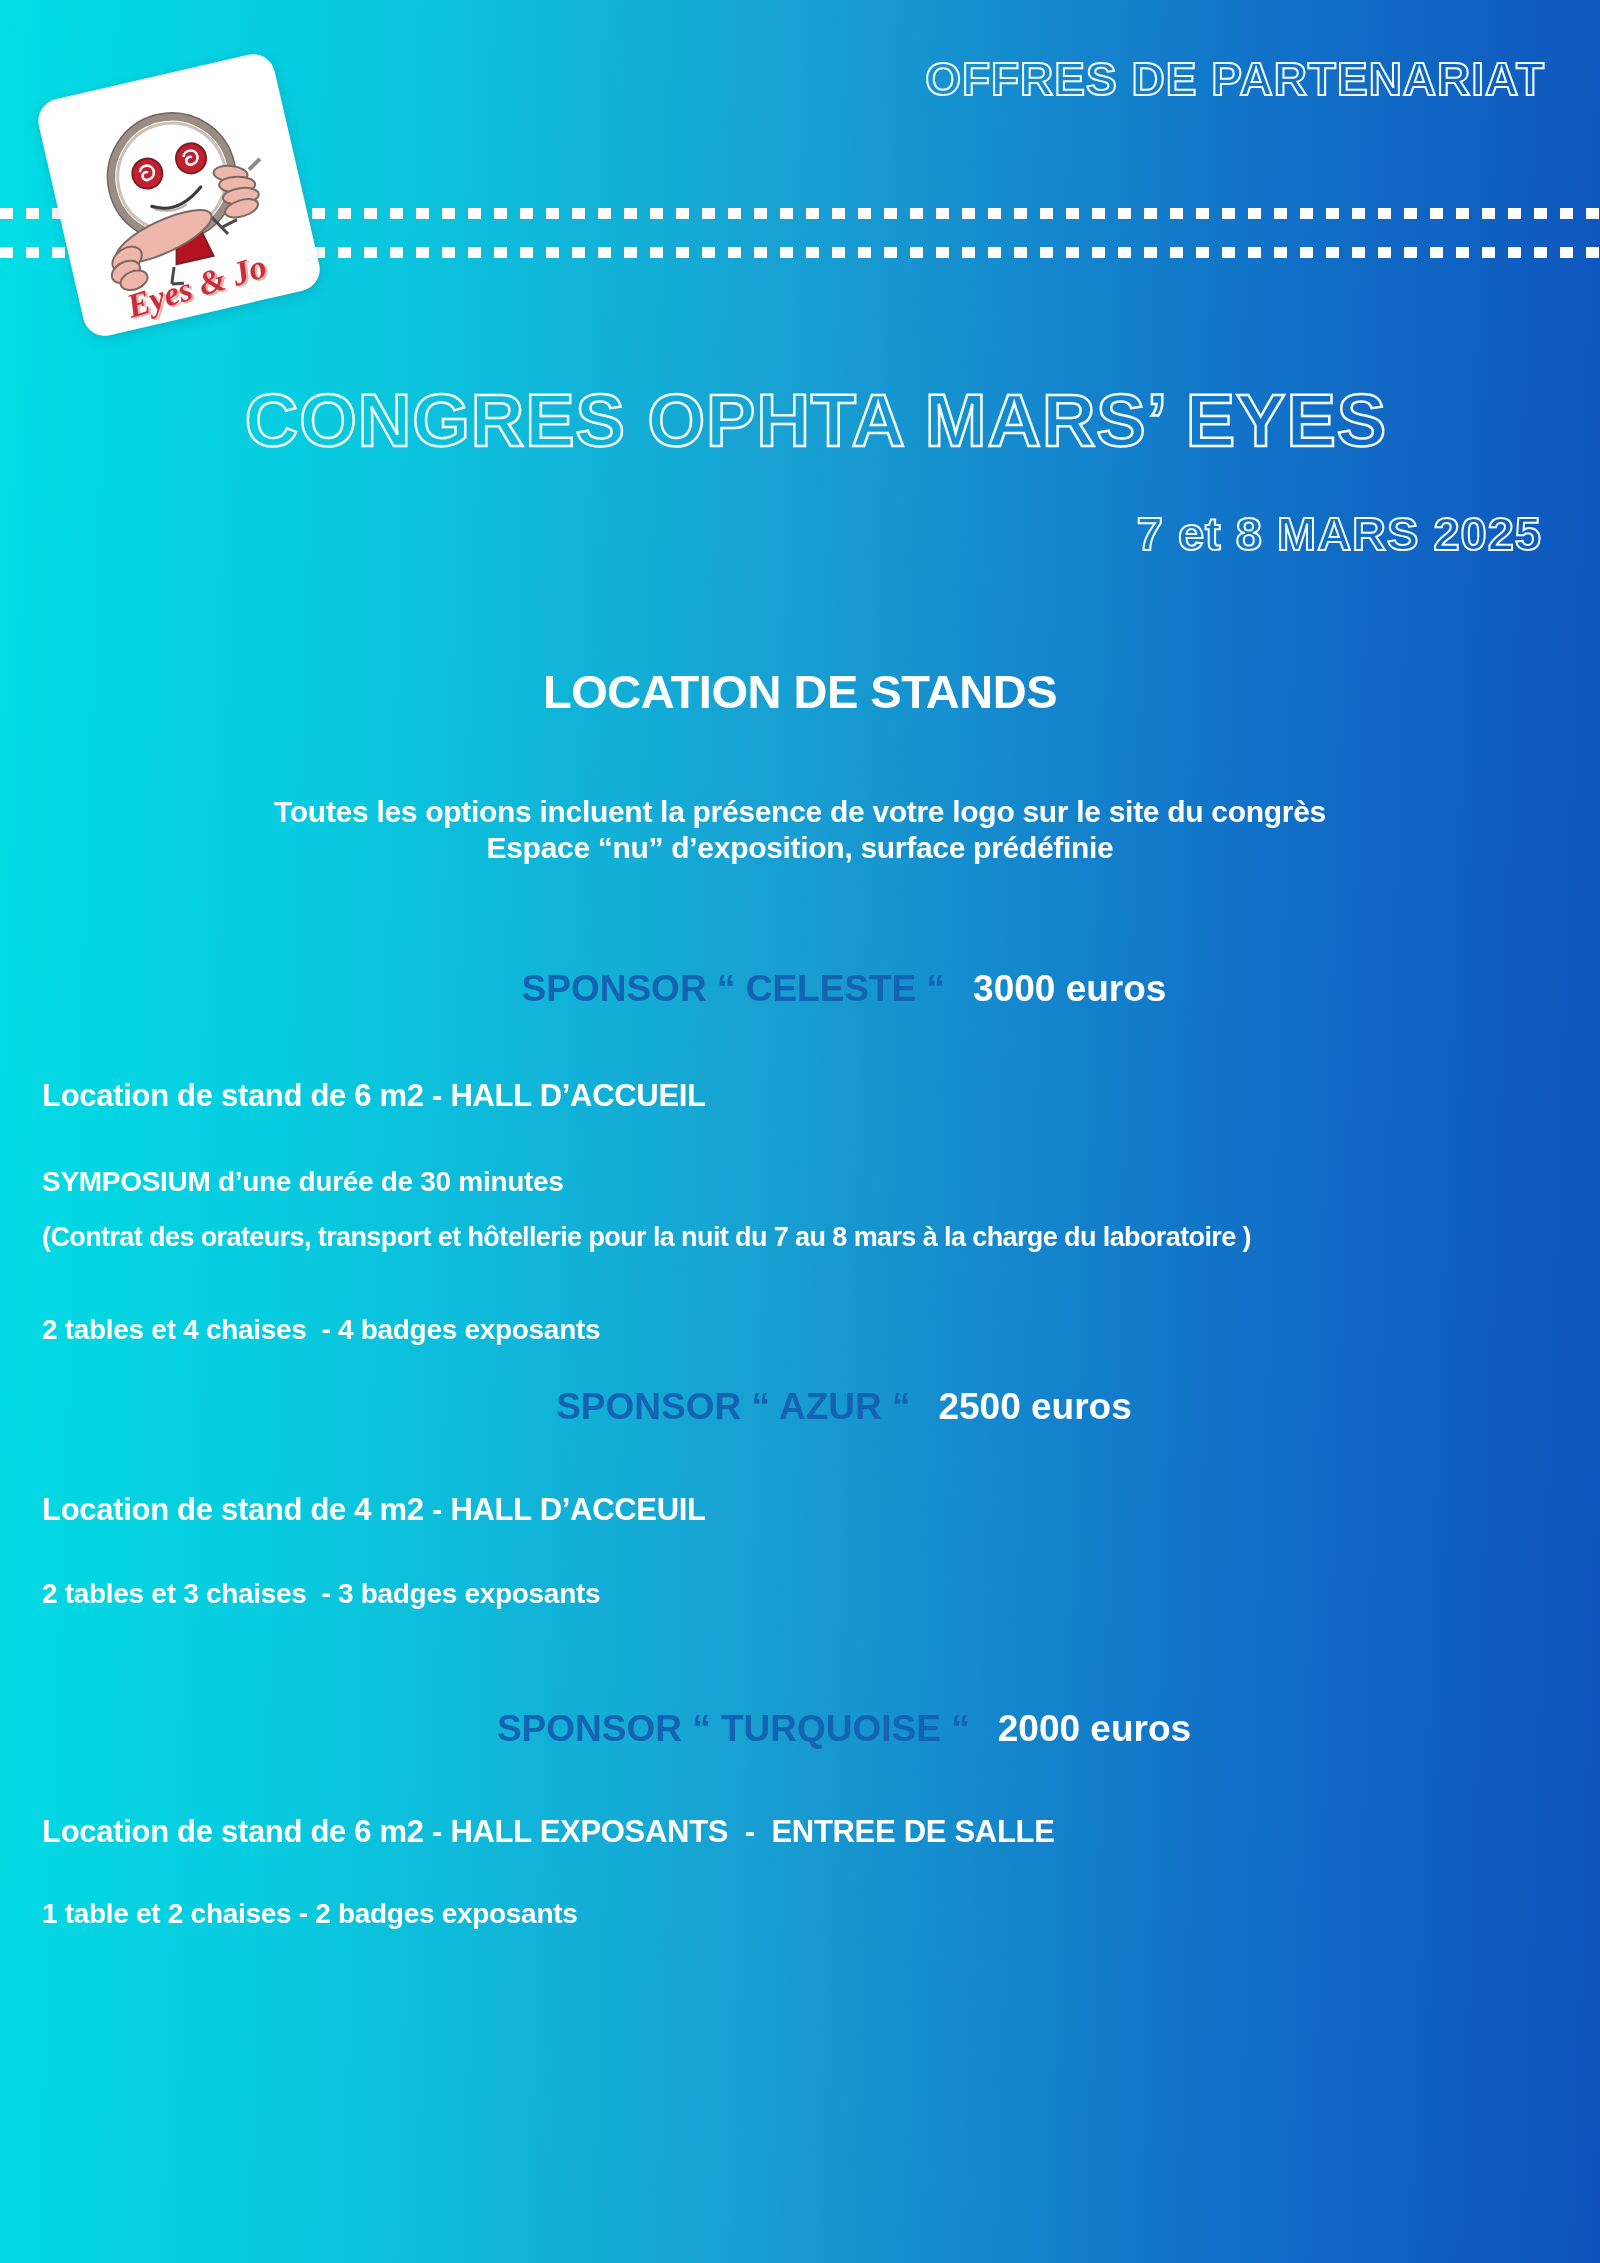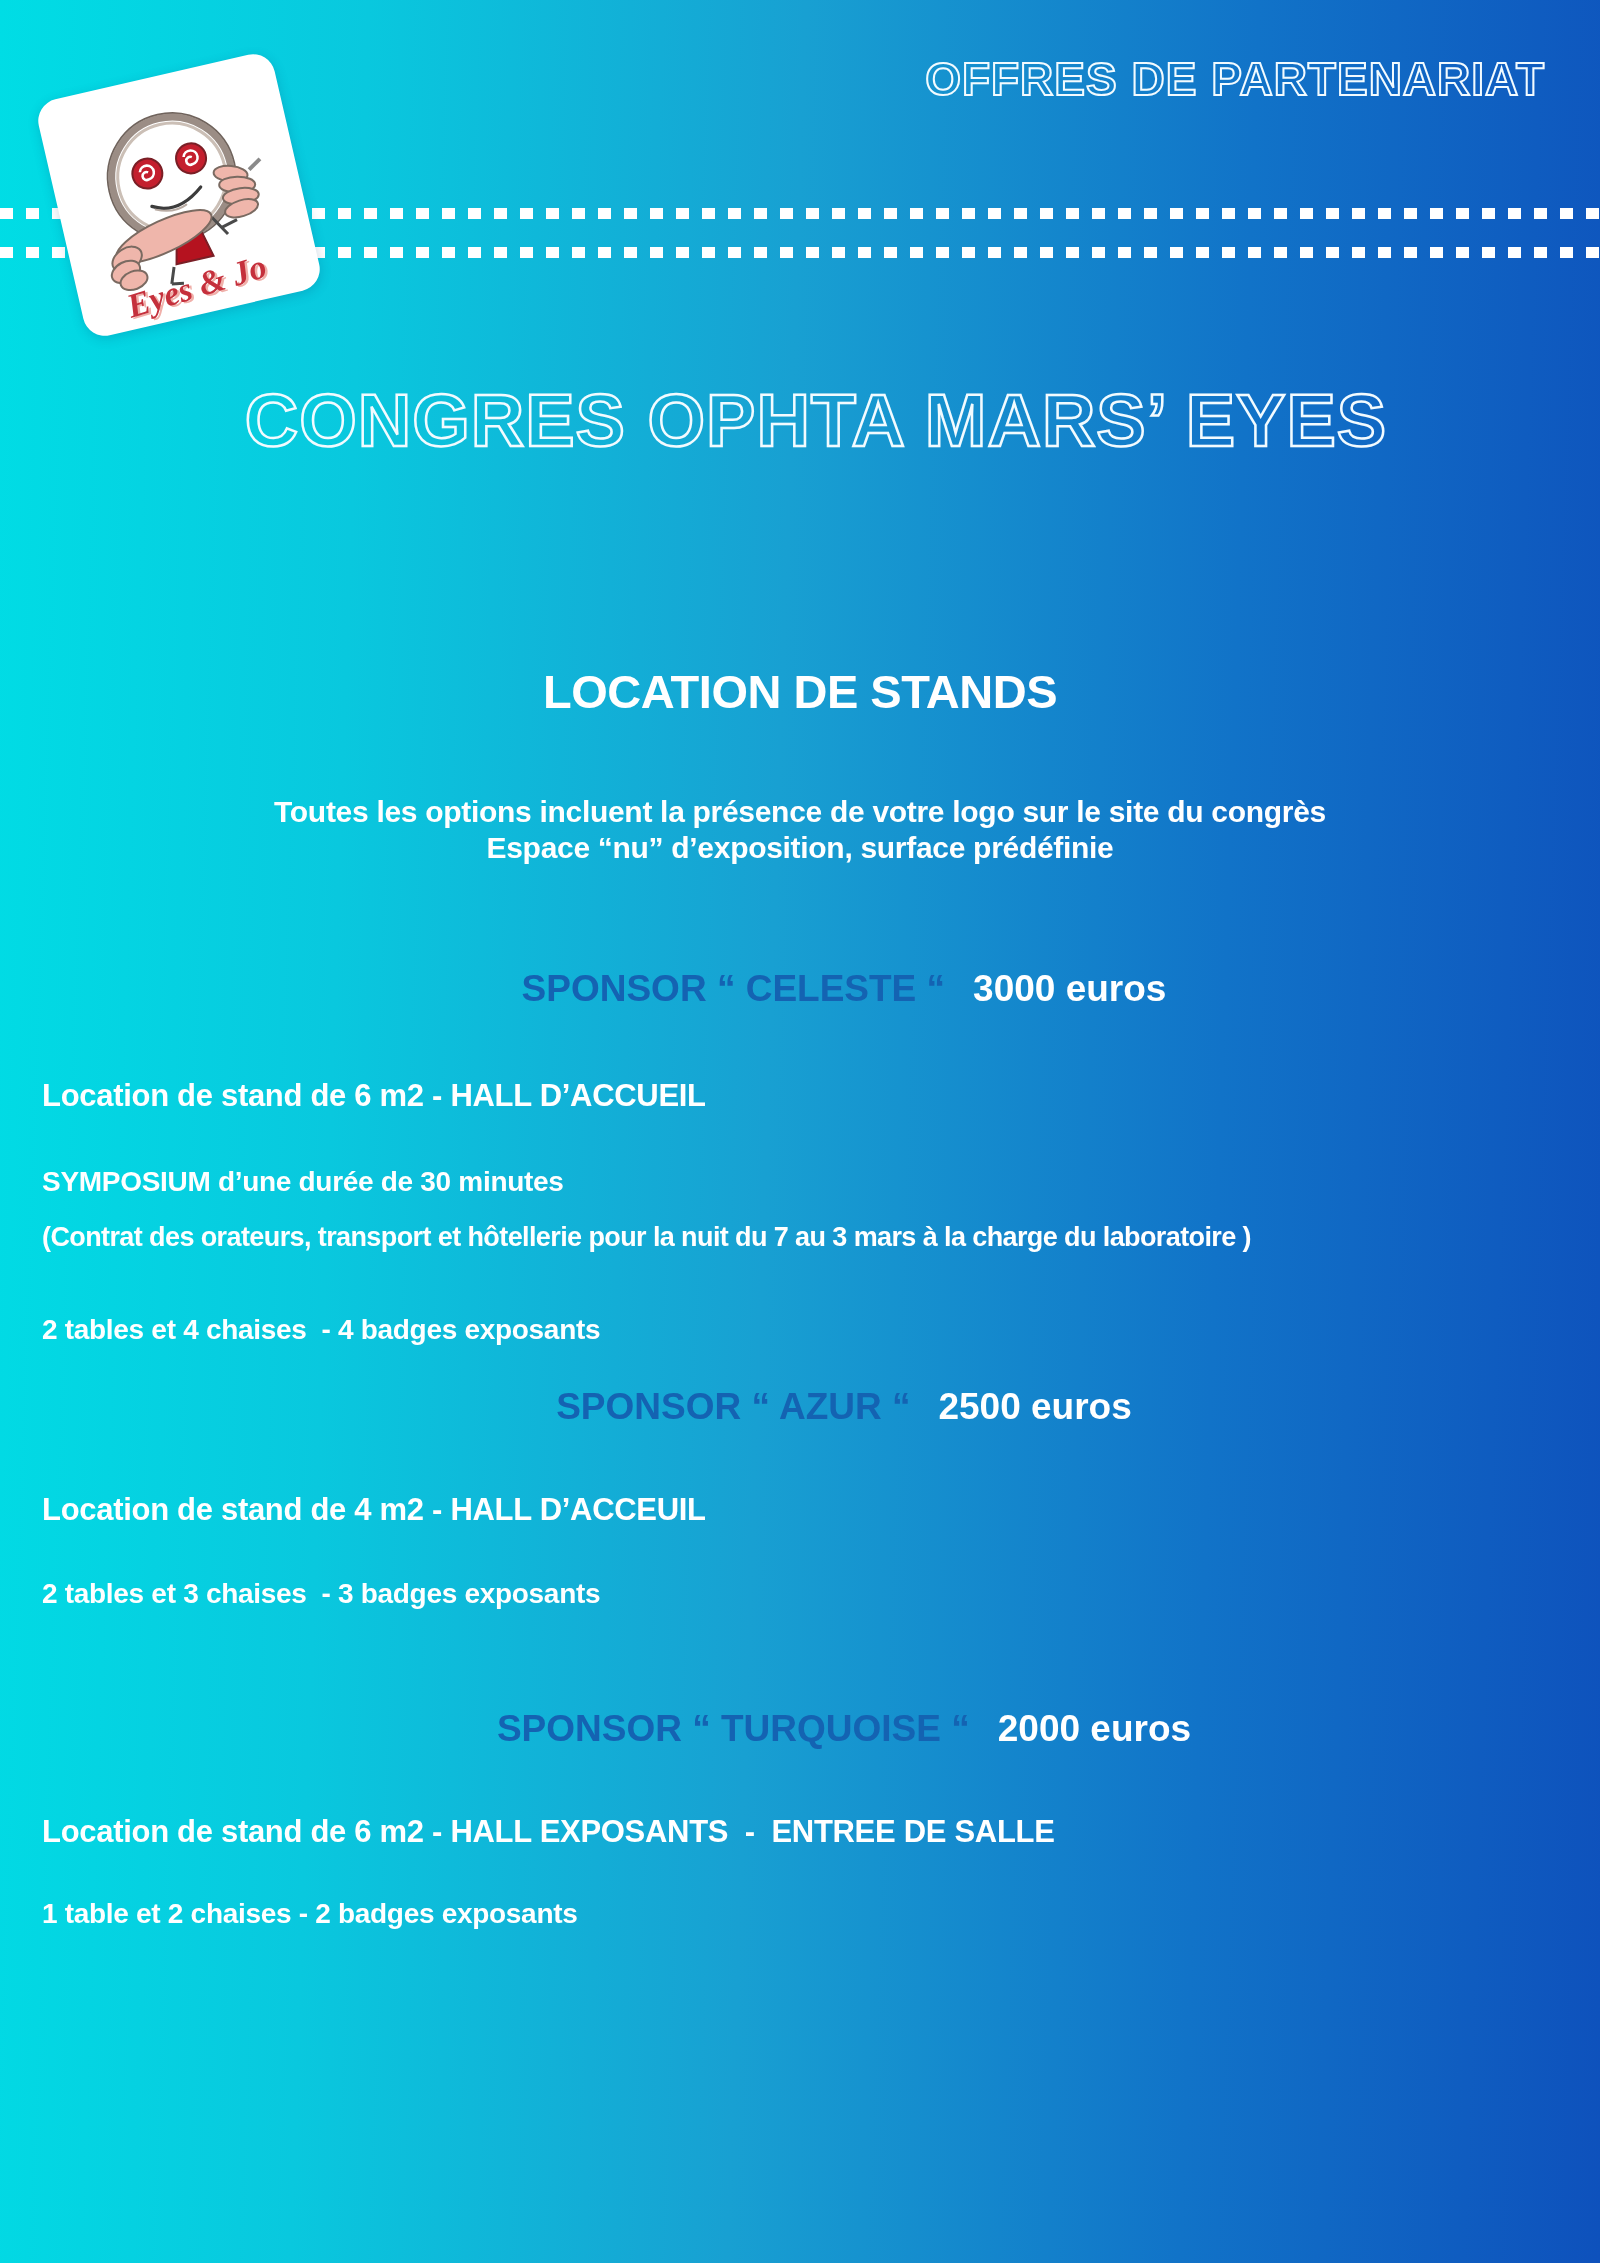--- a/index.html
+++ b/index.html
@@ -112,34 +112,35 @@
       </g>
 
       <g transform="rotate(-4 118 220)" font-family="Liberation Serif, serif" font-style="italic" font-weight="bold" font-size="34" text-anchor="middle">
         <text x="120" y="227" fill="#f0b0aa">Eyes &amp; Jo</text>
         <text x="118" y="225" fill="#c5303c">Eyes &amp; Jo</text>
       </g>
     </svg>
   </div>
 
   <div class="abs outline title-outline">CONGRES OPHTA MARS’ EYES</div>
+  <div class="abs outline date-outline">7 et 8 MARS 2025</div>
 
   <div class="abs solid-title">LOCATION DE STANDS</div>
   <div class="abs intro">
     <div>Toutes les options incluent la présence de votre logo sur le site du congrès</div>
     <div>Espace “nu” d’exposition, surface prédéfinie</div>
   </div>
 
   <div class="abs sponsor-row row-celeste">
     <span class="sponsor-name">SPONSOR “ CELESTE “</span>
     <span class="sponsor-price">3000 euros</span>
   </div>
   <div class="abs body-line line-lg l-celeste-1">Location de stand de 6 m2 - HALL D’ACCUEIL</div>
   <div class="abs body-line line-md l-celeste-2">SYMPOSIUM d’une durée de 30 minutes</div>
-  <div class="abs body-line line-md tight l-celeste-3">(Contrat des orateurs, transport et hôtellerie pour la nuit du 7 au 3 mars à la charge du laboratoire )</div>
+  <div class="abs body-line line-md tight l-celeste-3">(Contrat des orateurs, transport et hôtellerie pour la nuit du 7 au 8 mars à la charge du laboratoire )</div>
   <div class="abs body-line line-md l-celeste-4">2 tables et 4 chaises  - 4 badges exposants</div>
 
   <div class="abs sponsor-row row-azur">
     <span class="sponsor-name">SPONSOR “ AZUR “</span>
     <span class="sponsor-price">2500 euros</span>
   </div>
   <div class="abs body-line line-lg l-azur-1">Location de stand de 4 m2 - HALL D’ACCEUIL</div>
   <div class="abs body-line line-md l-azur-2">2 tables et 3 chaises  - 3 badges exposants</div>
 
   <div class="abs sponsor-row row-turquoise">

